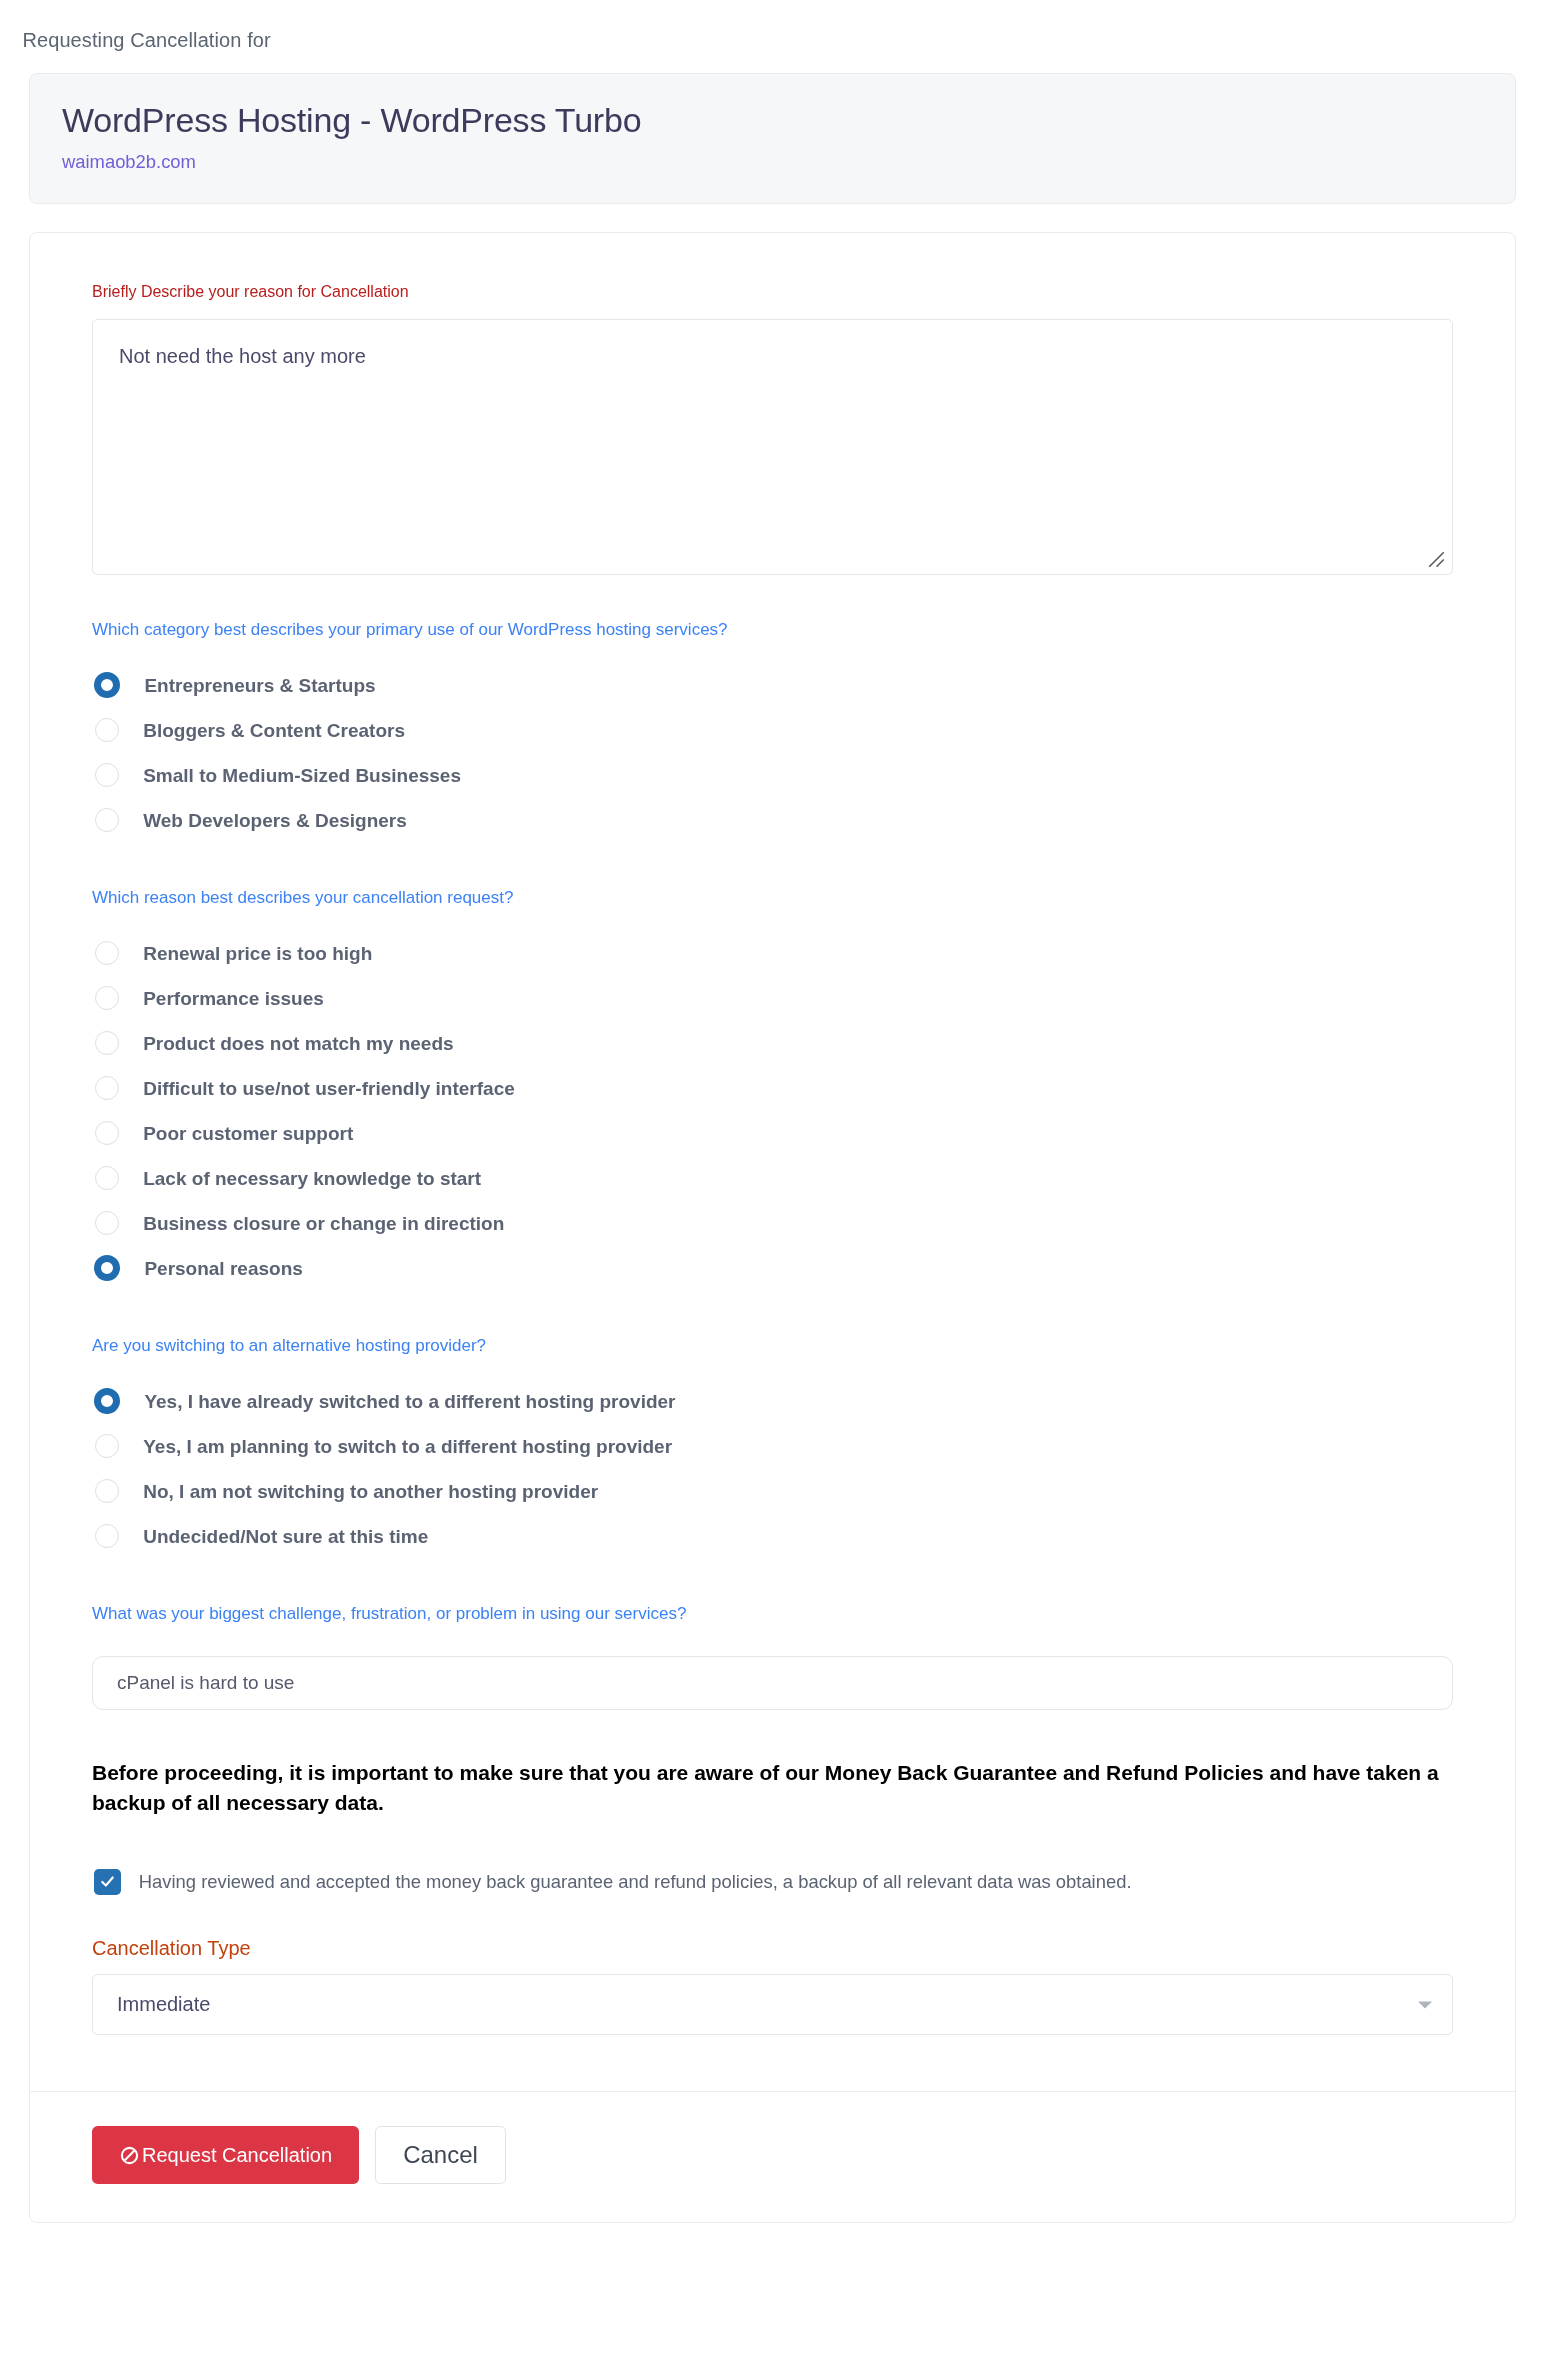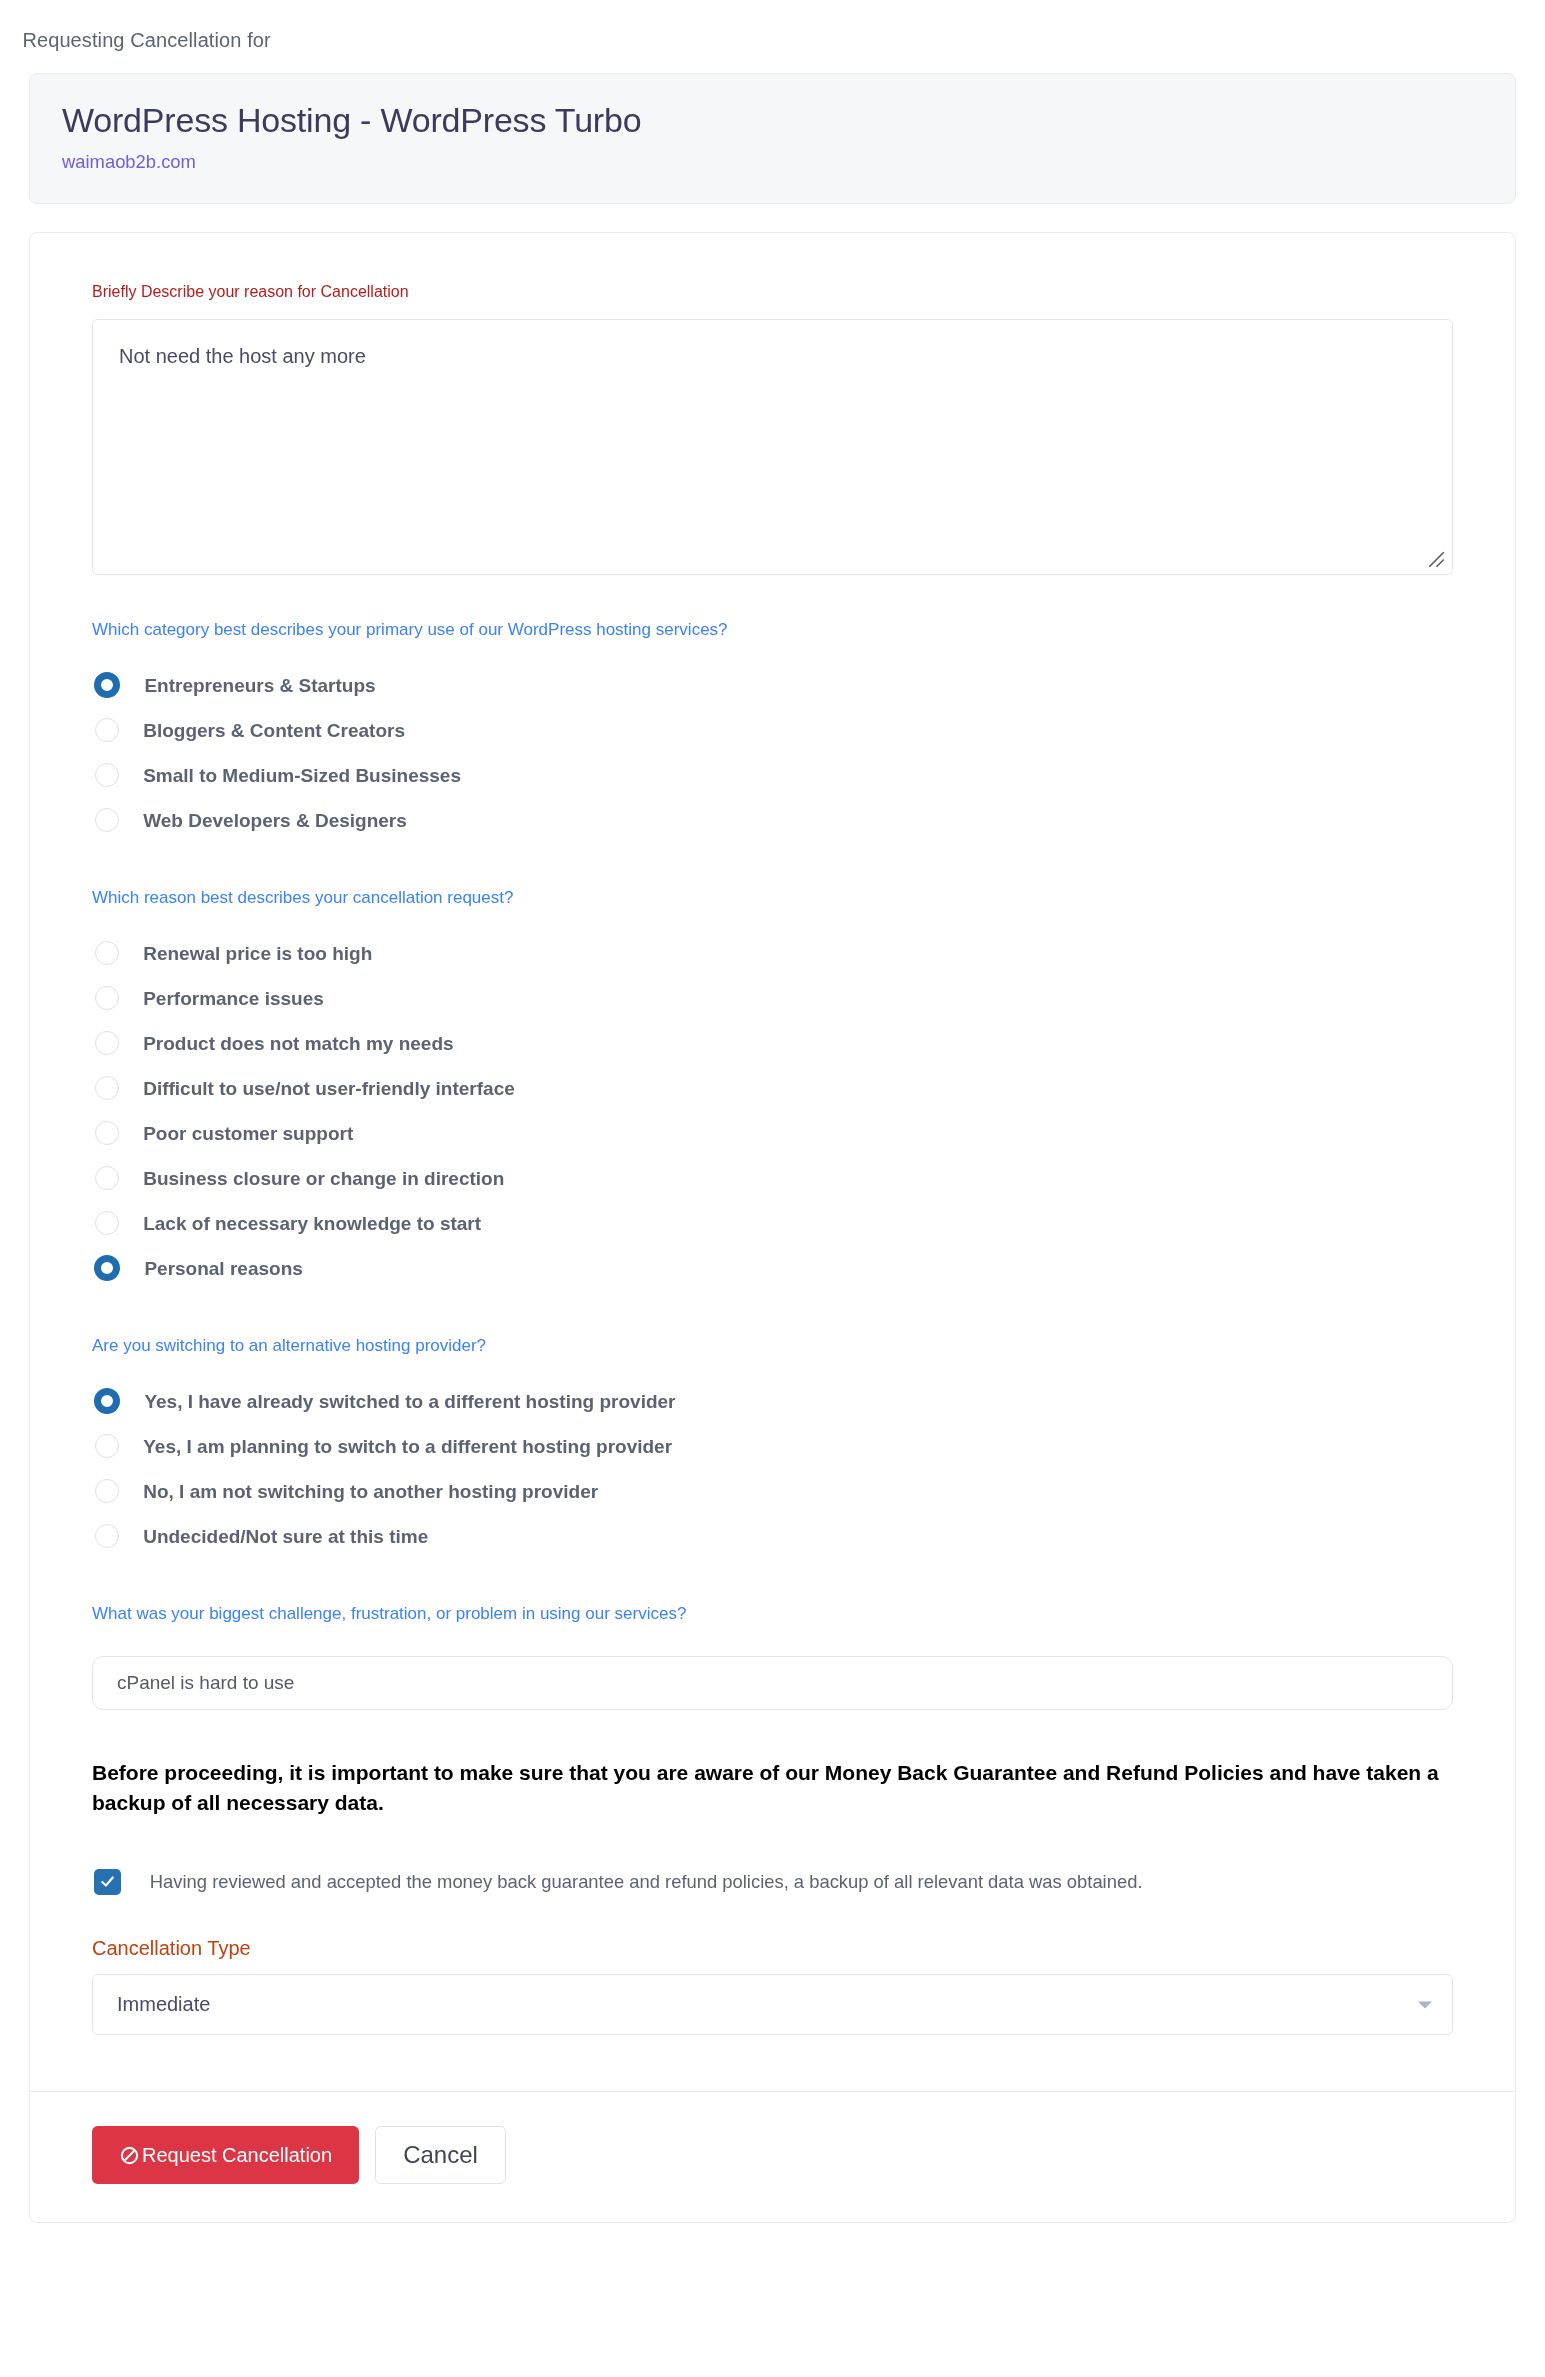--- a/index.html
+++ b/index.html
@@ -177,21 +177,21 @@
     height: 26.4px;
     border-radius: 4.8px;
     background: #2671b2;
     flex: 0 0 auto;
     display: flex;
     align-items: center;
     justify-content: center;
     margin-left: 2.4px;
   }
   .check-label {
-    margin-left: 29px;
+    margin-left: 18px;
     font-size: 18.4px;
     color: #5b6373;
   }
 
   
   .select-label {
     font-size: 20px;
     color: #c2410c;
     margin-top: 42px;
     margin-bottom: 14.4px;
@@ -316,25 +316,25 @@
         <div class="radio-row">
           <div class="radio"></div>
           <div class="radio-label">Difficult to use/not user-friendly interface</div>
         </div>
         <div class="radio-row">
           <div class="radio"></div>
           <div class="radio-label">Poor customer support</div>
         </div>
         <div class="radio-row">
           <div class="radio"></div>
+          <div class="radio-label">Lack of necessary knowledge to start</div>
+        </div>
+        <div class="radio-row">
+          <div class="radio"></div>
           <div class="radio-label">Business closure or change in direction</div>
-        </div>
-        <div class="radio-row">
-          <div class="radio"></div>
-          <div class="radio-label">Lack of necessary knowledge to start</div>
         </div>
         <div class="radio-row">
           <div class="radio checked"></div>
           <div class="radio-label">Personal reasons</div>
         </div>
       </div>
 
       <div class="question">Are you switching to an alternative hosting provider?</div>
       <div class="radio-group">
         <div class="radio-row">

